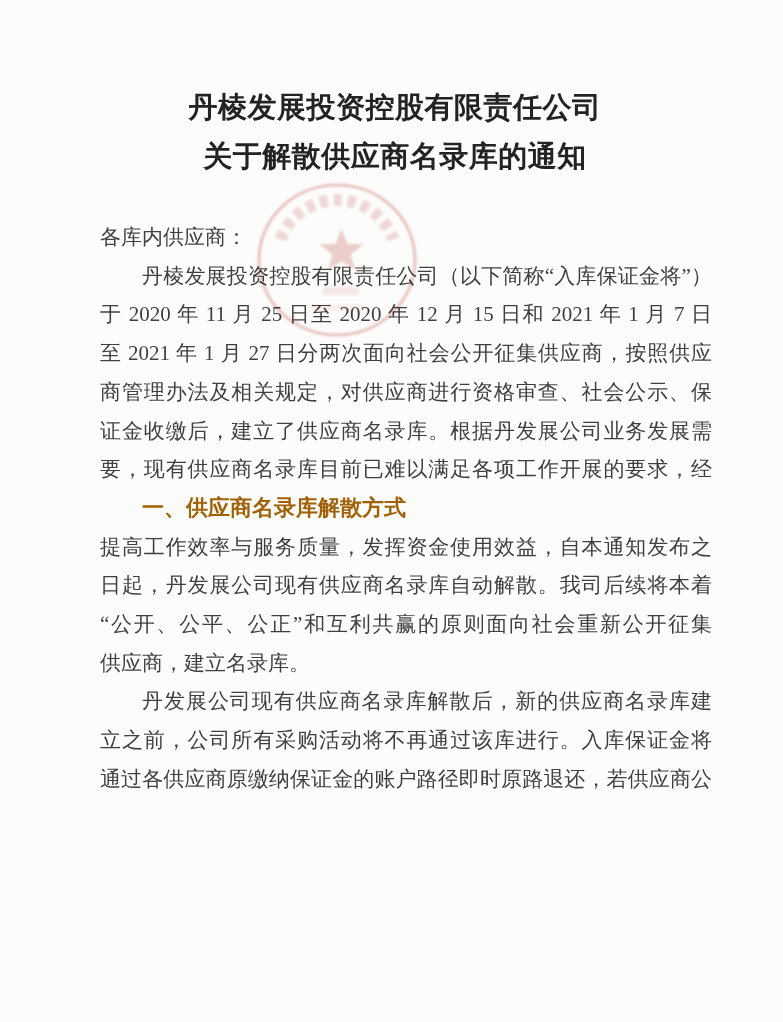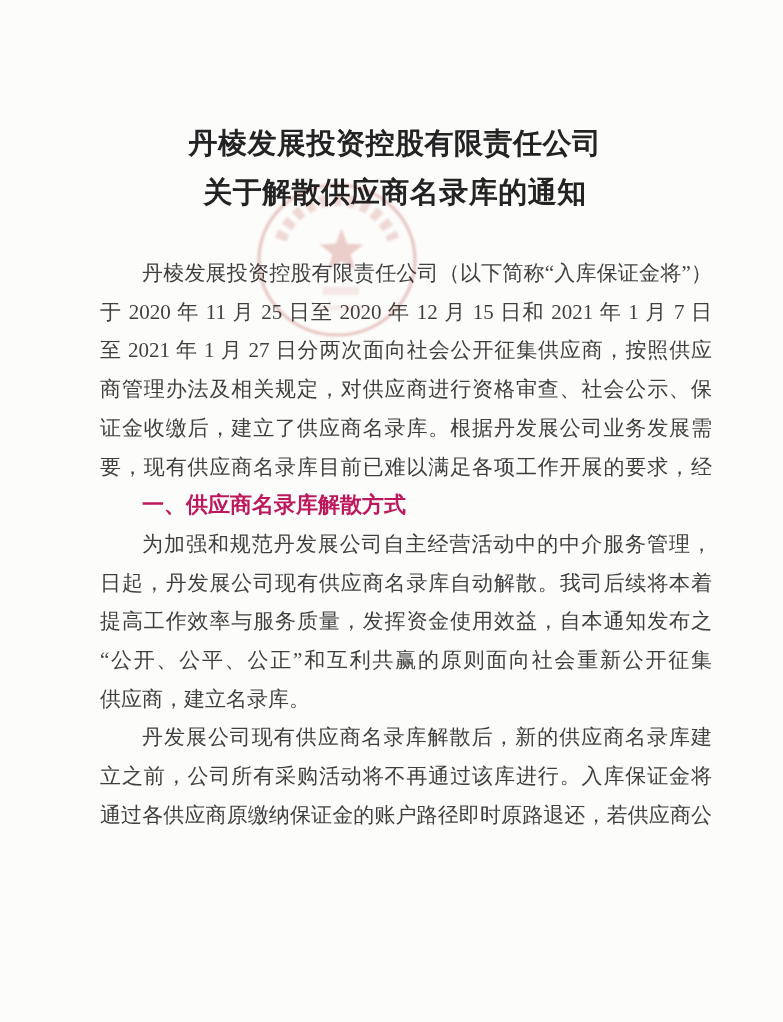--- a/index.html
+++ b/index.html
@@ -12,21 +12,21 @@
     font-family: "Liberation Serif", "DejaVu Serif", serif;
     color: #3f3f3f;
   }
   .content {
     position: absolute;
     left: 100px;
     top: 0;
     width: 612px;
   }
   .title {
-    margin-top: 119px;
+    margin-top: 83px;
     text-align: center;
     transform: translateX(-11px);
     font-size: 29px;
     line-height: 49px;
     font-weight: 700;
     color: #232323;
     letter-spacing: 0.5px;
     font-family: "Liberation Serif", "DejaVu Serif", serif;
   }
   .body {
@@ -34,21 +34,21 @@
     font-size: 21px;
     line-height: 38.7px;
   }
   .ln { min-height: 38.7px; }
   .jl { text-align: justify; text-align-last: justify; }
   .ind { text-indent: 42px; }
   .hd {
     font-family: "Liberation Sans", "DejaVu Sans", sans-serif;
     font-weight: 700;
     font-size: 22px;
-    color: #be185d;
+    color: #a16207;
     text-indent: 42px;
   }
   .seal {
     position: absolute;
     left: 255px;
     top: 181px;
     width: 164px;
     height: 158px;
     z-index: 3;
     pointer-events: none;
@@ -81,33 +81,33 @@
   </div>
 
   <div class="content">
 
     <div class="title">
       <div>丹棱发展投资控股有限责任公司</div>
       <div>关于解散供应商名录库的通知</div>
     </div>
 
     <div class="body">
+      <div class="ln">各库内供应商：</div>
 
       <div class="ln jl ind">丹棱发展投资控股有限责任公司（以下简称“入库保证金将”）</div>
       <div class="ln jl">于 2020 年 11 月 25 日至 2020 年 12 月 15 日和 2021 年 1 月 7 日</div>
       <div class="ln jl">至 2021 年 1 月 27 日分两次面向社会公开征集供应商，按照供应</div>
       <div class="ln jl">商管理办法及相关规定，对供应商进行资格审查、社会公示、保</div>
       <div class="ln jl">证金收缴后，建立了供应商名录库。根据丹发展公司业务发展需</div>
       <div class="ln jl">要，现有供应商名录库目前已难以满足各项工作开展的要求，经</div>
 
       <div class="ln hd">一、供应商名录库解散方式</div>
 
-      <div class="ln jl ind">为加强和规范丹发展公司自主经营活动中的中介服务管理，</div>
+      <div class="ln jl">提高工作效率与服务质量，发挥资金使用效益，自本通知发布之</div>
       <div class="ln jl">日起，丹发展公司现有供应商名录库自动解散。我司后续将本着</div>
-      <div class="ln jl">提高工作效率与服务质量，发挥资金使用效益，自本通知发布之</div>
       <div class="ln jl">“公开、公平、公正”和互利共赢的原则面向社会重新公开征集</div>
       <div class="ln">供应商，建立名录库。</div>
 
 
       <div class="ln jl ind">丹发展公司现有供应商名录库解散后，新的供应商名录库建</div>
       <div class="ln jl">立之前，公司所有采购活动将不再通过该库进行。入库保证金将</div>
       <div class="ln jl">通过各供应商原缴纳保证金的账户路径即时原路退还，若供应商公</div>
     </div>
 
   </div>

